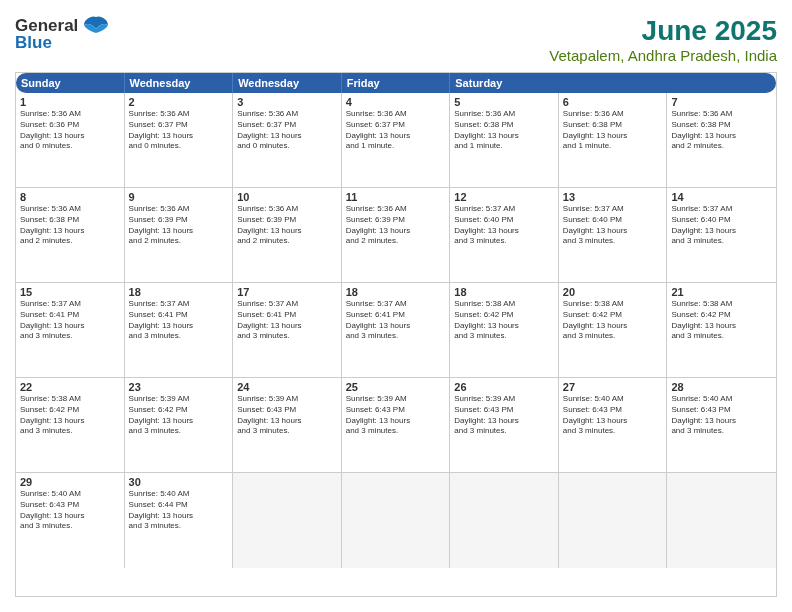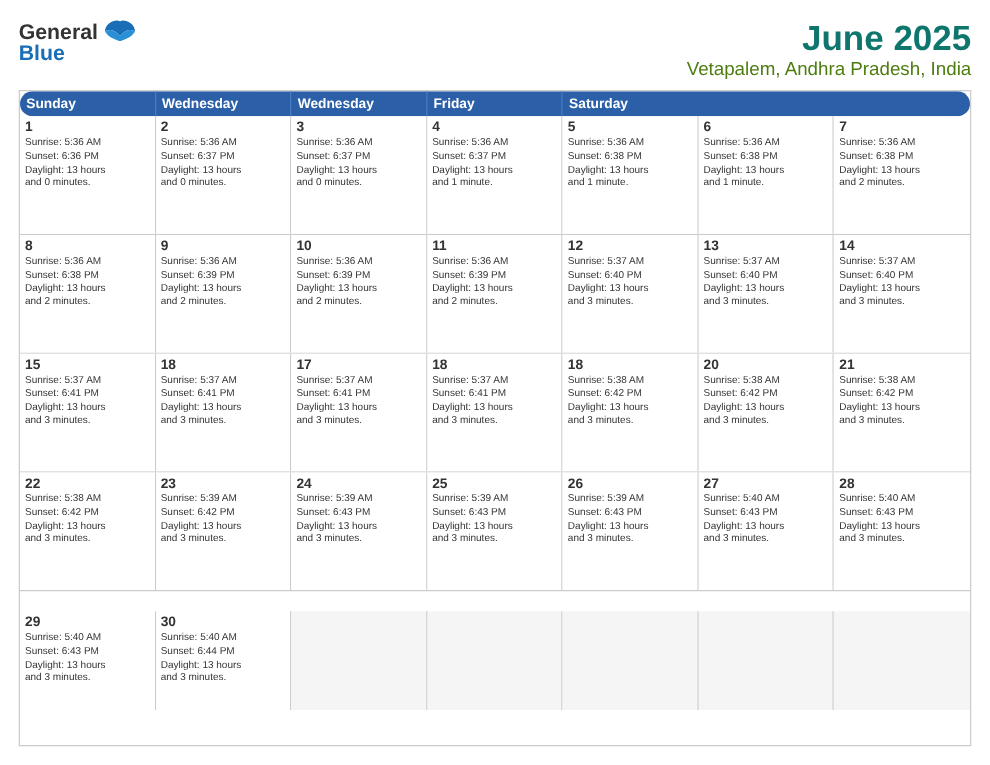--- a/index.html
+++ b/index.html
@@ -93,21 +93,20 @@
       margin-bottom: 1px;
       display: block;
     }
     .cal-cell .info {
       font-size: 8px;
       line-height: 1.35;
       color: #333;
     }
     .last-row .cal-cell {
       min-height: 75px;
-      margin-top: 16px;
     }
   </style>
 </head>
 <body>
 
 <div class="page">
   <div class="header">
     <div class="logo">
       <div class="logo-row">
         <span style="font-size:17px;font-weight:bold;color:#333;">General</span>

